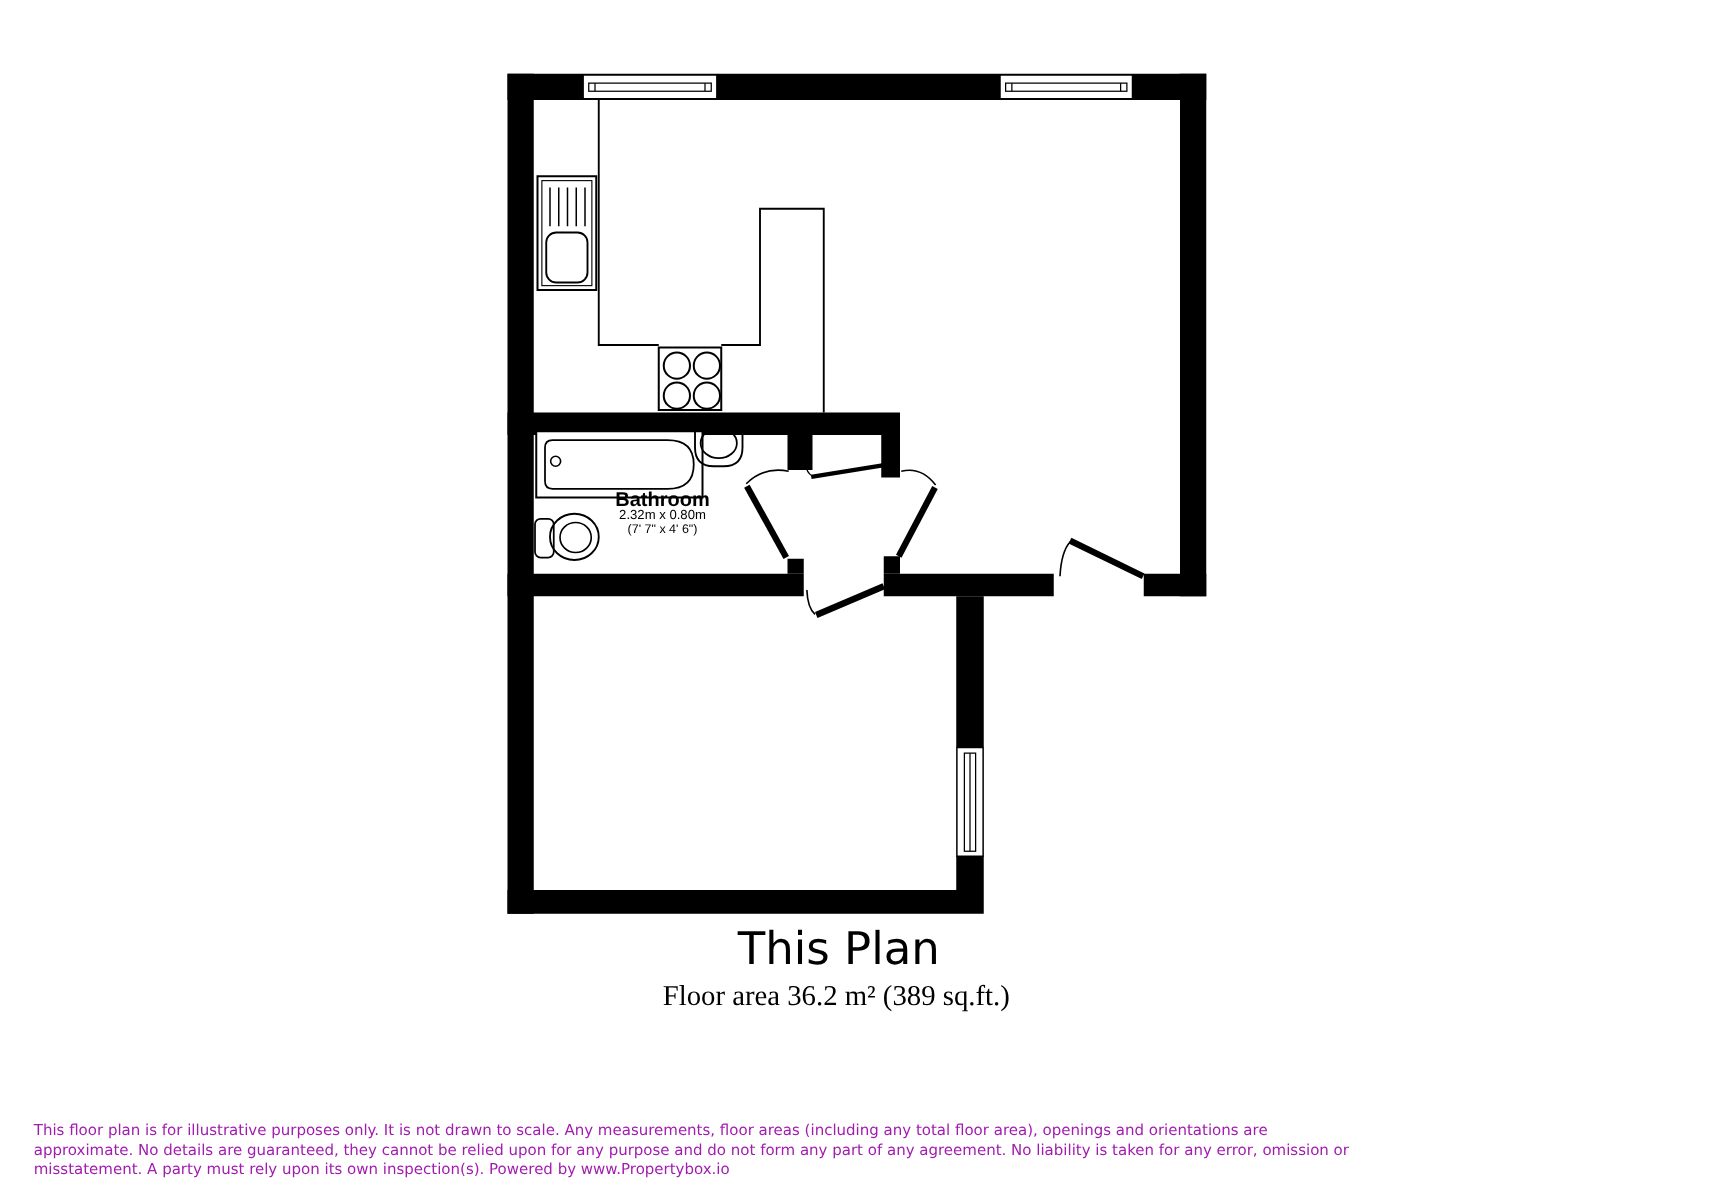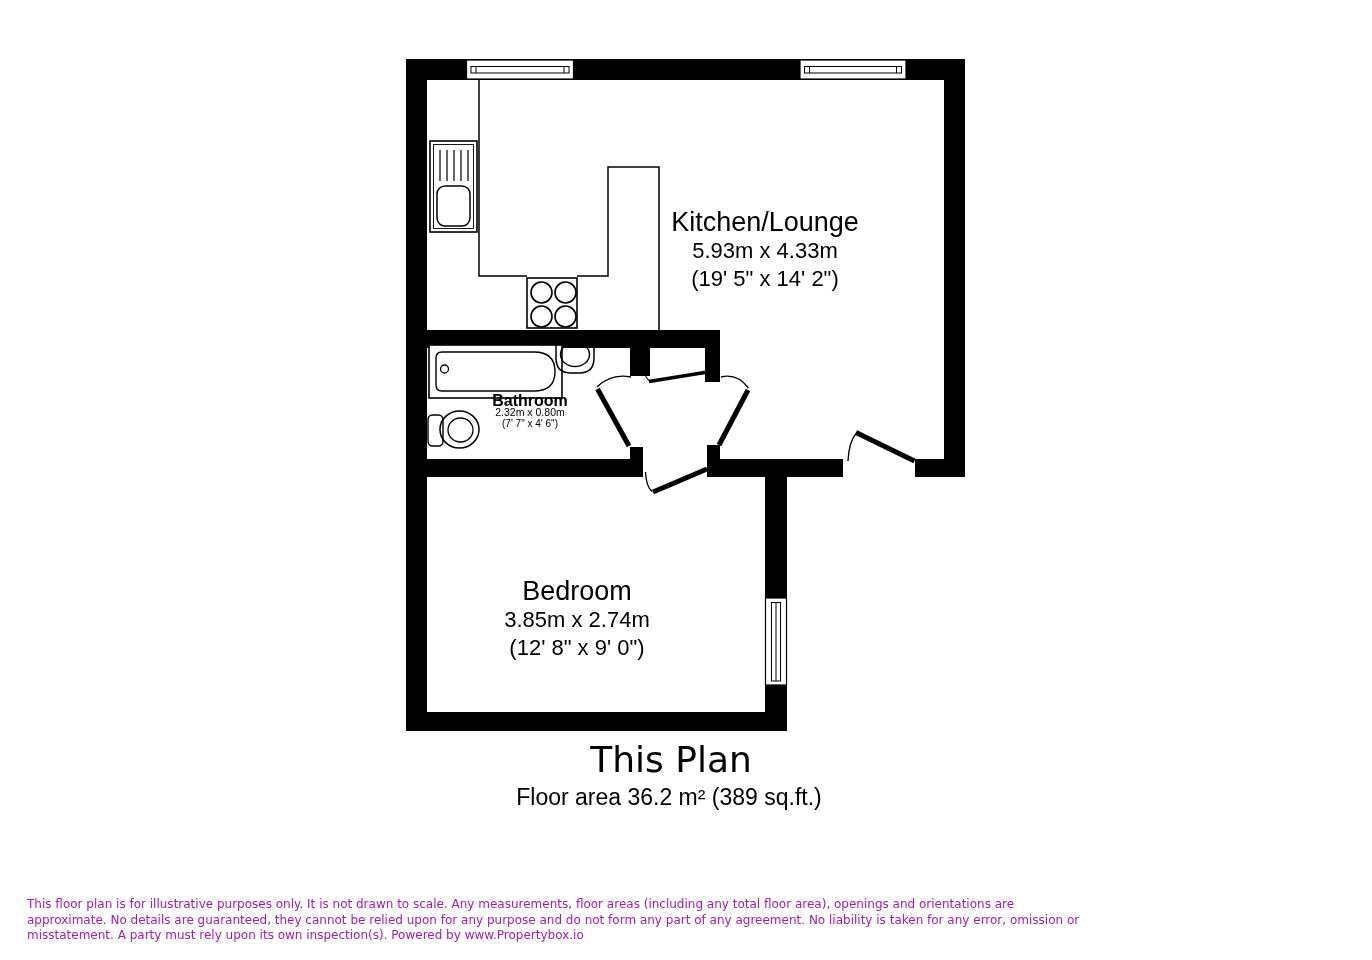--- a/index.html
+++ b/index.html
@@ -8,21 +8,21 @@
   .plan-svg{position:absolute;left:0;top:0;}
   .label{position:absolute;transform:translateX(-50%);text-align:center;white-space:nowrap;}
   .room-name{font-size:27px;line-height:30px;font-weight:400;}
   .room-dim{font-size:22px;line-height:28px;font-weight:400;}
   .bath-name{font-size:16px;line-height:12px;font-weight:700;}
   .bath-dim1{font-size:10.5px;line-height:11px;}
   .bath-dim2{font-size:10px;line-height:11px;}
   .plan-title{position:absolute;transform:translateX(-50%);white-space:nowrap;
       font-family:"DejaVu Sans",sans-serif;font-size:36px;line-height:38px;}
   .plan-area{position:absolute;transform:translateX(-50%);white-space:nowrap;
-      font-family:Liberation Sans, sans-serif;font-size:23px;line-height:26px;}
+      font-family:Liberation Serif, serif;font-size:23px;line-height:26px;}
   .total{position:absolute;white-space:nowrap;
       font-family:"DejaVu Sans",sans-serif;font-size:23px;line-height:28px;}
   .disclaimer{position:absolute;font-family:"DejaVu Sans",sans-serif;
       font-size:12px;line-height:15.5px;color:#a21caf;white-space:nowrap;}
 </style>
 </head>
 <body>
 
 <div class="page">
 
@@ -116,37 +116,27 @@
         <path d="M645.5,472 Q646,486 652,491.5" stroke-width="1.3"></path>
         <line x1="653" y1="492" x2="707" y2="469" stroke-width="5"></line>
       </g>
       <g>
         <path d="M848,461 Q849,441 856.5,433" stroke-width="1.3"></path>
         <line x1="856" y1="432.5" x2="914.5" y2="461" stroke-width="5"></line>
       </g>
     </g>
   </svg>
 
-  <div class="label" style="left:765px;top:207px">
-    <div class="room-name">Kitchen/Lounge</div>
-    <div class="room-dim">5.93m x 4.33m</div>
-    <div class="room-dim">(19' 5" x 14' 2")</div>
-  </div>
 
   <div class="label" style="left:530px;top:395px">
     <div class="bath-name">Bathroom</div>
     <div class="bath-dim1">2.32m x 0.80m</div>
     <div class="bath-dim2">(7' 7" x 4' 6")</div>
   </div>
 
-  <div class="label" style="left:577px;top:576px">
-    <div class="room-name">Bedroom</div>
-    <div class="room-dim">3.85m x 2.74m</div>
-    <div class="room-dim">(12' 8" x 9' 0")</div>
-  </div>
 
   <div class="plan-title" style="left:671px;top:741px">This Plan</div>
   <div class="plan-area" style="left:669px;top:784px">Floor area 36.2 m² (389 sq.ft.)</div>
 
 
   <div class="disclaimer" style="left:27px;top:897px">
     <div>This floor plan is for illustrative purposes only. It is not drawn to scale. Any measurements, floor areas (including any total floor area), openings and orientations are</div>
     <div>approximate. No details are guaranteed, they cannot be relied upon for any purpose and do not form any part of any agreement. No liability is taken for any error, omission or</div>
     <div>misstatement. A party must rely upon its own inspection(s). Powered by www.Propertybox.io</div>
   </div>

